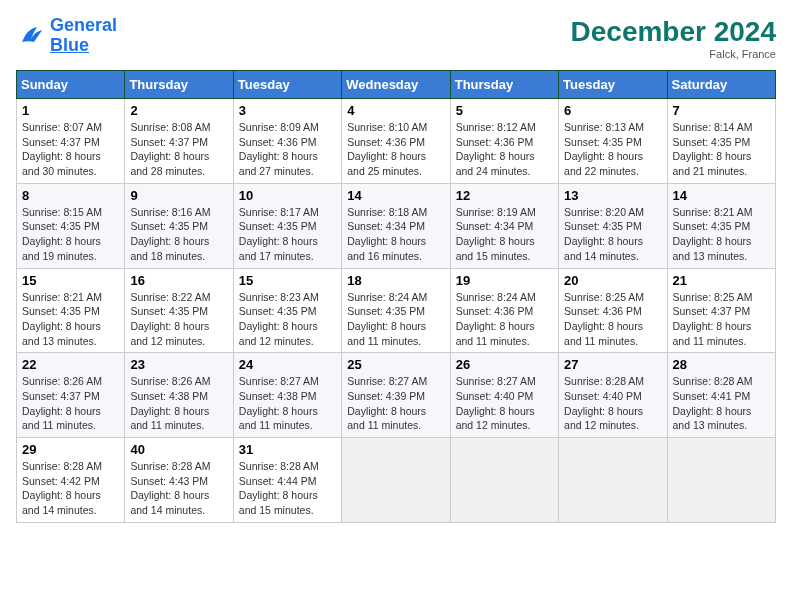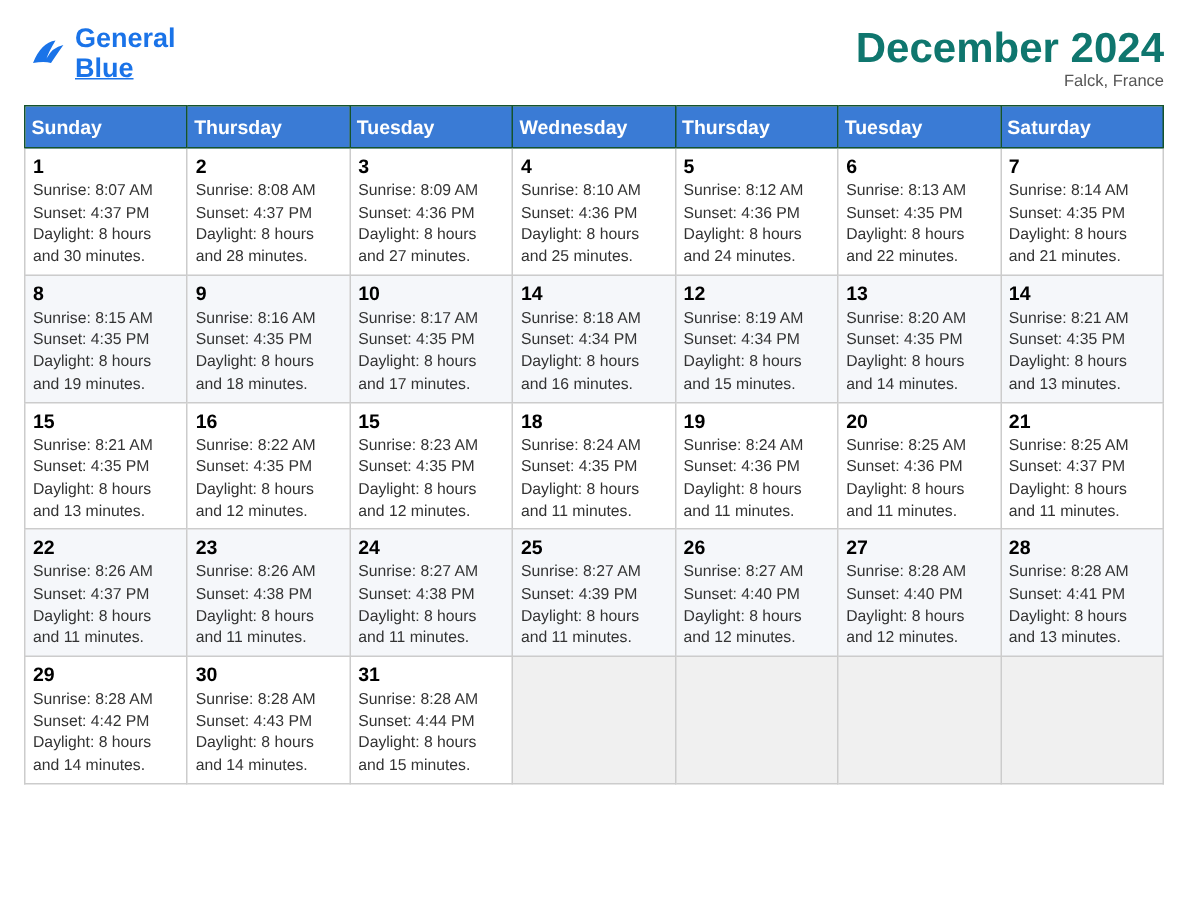--- a/index.html
+++ b/index.html
@@ -239,21 +239,21 @@
         <span class="day-num">28</span>
         <span class="cell-text">Sunrise: 8:28 AM<br>Sunset: 4:41 PM<br>Daylight: 8 hours and 13 minutes.</span>
       </td>
       </tr>
       <tr>
         <td>
         <span class="day-num">29</span>
         <span class="cell-text">Sunrise: 8:28 AM<br>Sunset: 4:42 PM<br>Daylight: 8 hours and 14 minutes.</span>
       </td>
         <td>
-        <span class="day-num">30</span>
+        <span class="day-num">40</span>
         <span class="cell-text">Sunrise: 8:28 AM<br>Sunset: 4:43 PM<br>Daylight: 8 hours and 14 minutes.</span>
       </td>
         <td>
         <span class="day-num">31</span>
         <span class="cell-text">Sunrise: 8:28 AM<br>Sunset: 4:44 PM<br>Daylight: 8 hours and 15 minutes.</span>
       </td>
         <td class="empty-cell"></td>
         <td class="empty-cell"></td>
         <td class="empty-cell"></td>
         <td class="empty-cell"></td>

